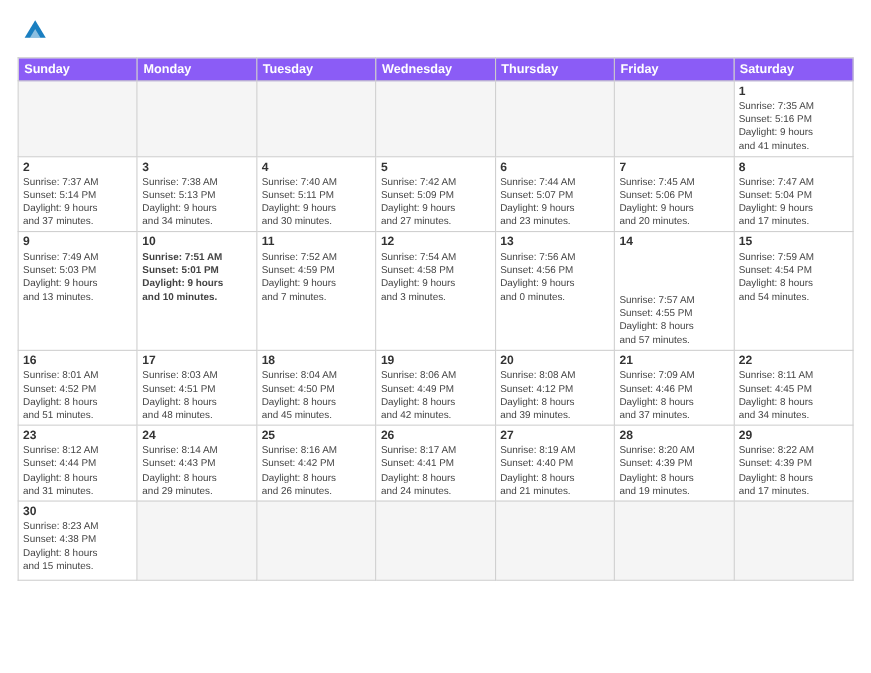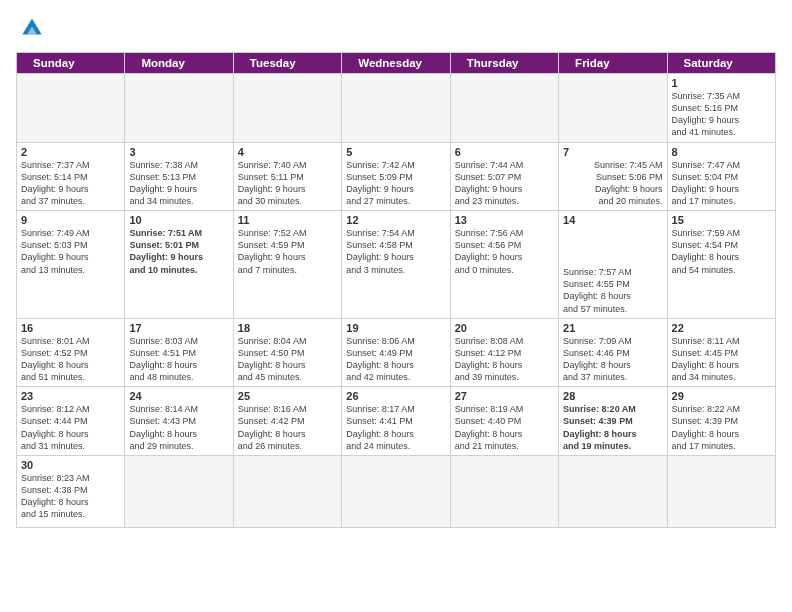--- a/index.html
+++ b/index.html
@@ -49,25 +49,25 @@
     .subtitle {
       font-size: 13px;
       color: #555;
     }
     .calendar {
       width: 100%;
       border-collapse: collapse;
       table-layout: fixed;
     }
     .calendar th {
-      background: #701a75;
+      background: #8b5cf6;
       color: #fff;
       font-size: 11.5px;
       font-weight: bold;
-      padding: 4px 16px;
+      padding: 4px 5px;
       text-align: left;
       border: 1px solid #ccc;
     }
     .calendar td {
       border: 1px solid #d0d0d0;
       vertical-align: top;
       padding: 3px 4px;
       font-size: 9.5px;
       color: #333;
       height: 68px;
@@ -171,21 +171,21 @@
           </td>
           <td>
             <span class="day-num">6</span>
             <div class="day-info" style="white-space: pre-line;">Sunrise: 7:44 AM
 Sunset: 5:07 PM
 Daylight: 9 hours
 and 23 minutes.</div>
           </td>
           <td>
             <span class="day-num">7</span>
-            <div class="day-info" style="white-space: pre-line; text-align: right;">Sunrise: 7:45 AM
+            <div class="day-info" style="white-space: pre-line;">Sunrise: 7:45 AM
 Sunset: 5:06 PM
 Daylight: 9 hours
 and 20 minutes.</div>
           </td>
           <td>
             <span class="day-num">8</span>
             <div class="day-info" style="white-space: pre-line;">Sunrise: 7:47 AM
 Sunset: 5:04 PM
 Daylight: 9 hours
 and 17 minutes.</div>
@@ -324,21 +324,21 @@
           </td>
           <td>
             <span class="day-num">27</span>
             <div class="day-info" style="white-space: pre-line;">Sunrise: 8:19 AM
 Sunset: 4:40 PM
 Daylight: 8 hours
 and 21 minutes.</div>
           </td>
           <td>
             <span class="day-num">28</span>
-            <div class="day-info" style="white-space: pre-line; font-weight: bold;">Sunrise: 8:20 AM
+            <div class="day-info" style="white-space: pre-line;">Sunrise: 8:20 AM
 Sunset: 4:39 PM
 Daylight: 8 hours
 and 19 minutes.</div>
           </td>
           <td>
             <span class="day-num">29</span>
             <div class="day-info" style="white-space: pre-line;">Sunrise: 8:22 AM
 Sunset: 4:39 PM
 Daylight: 8 hours
 and 17 minutes.</div>

